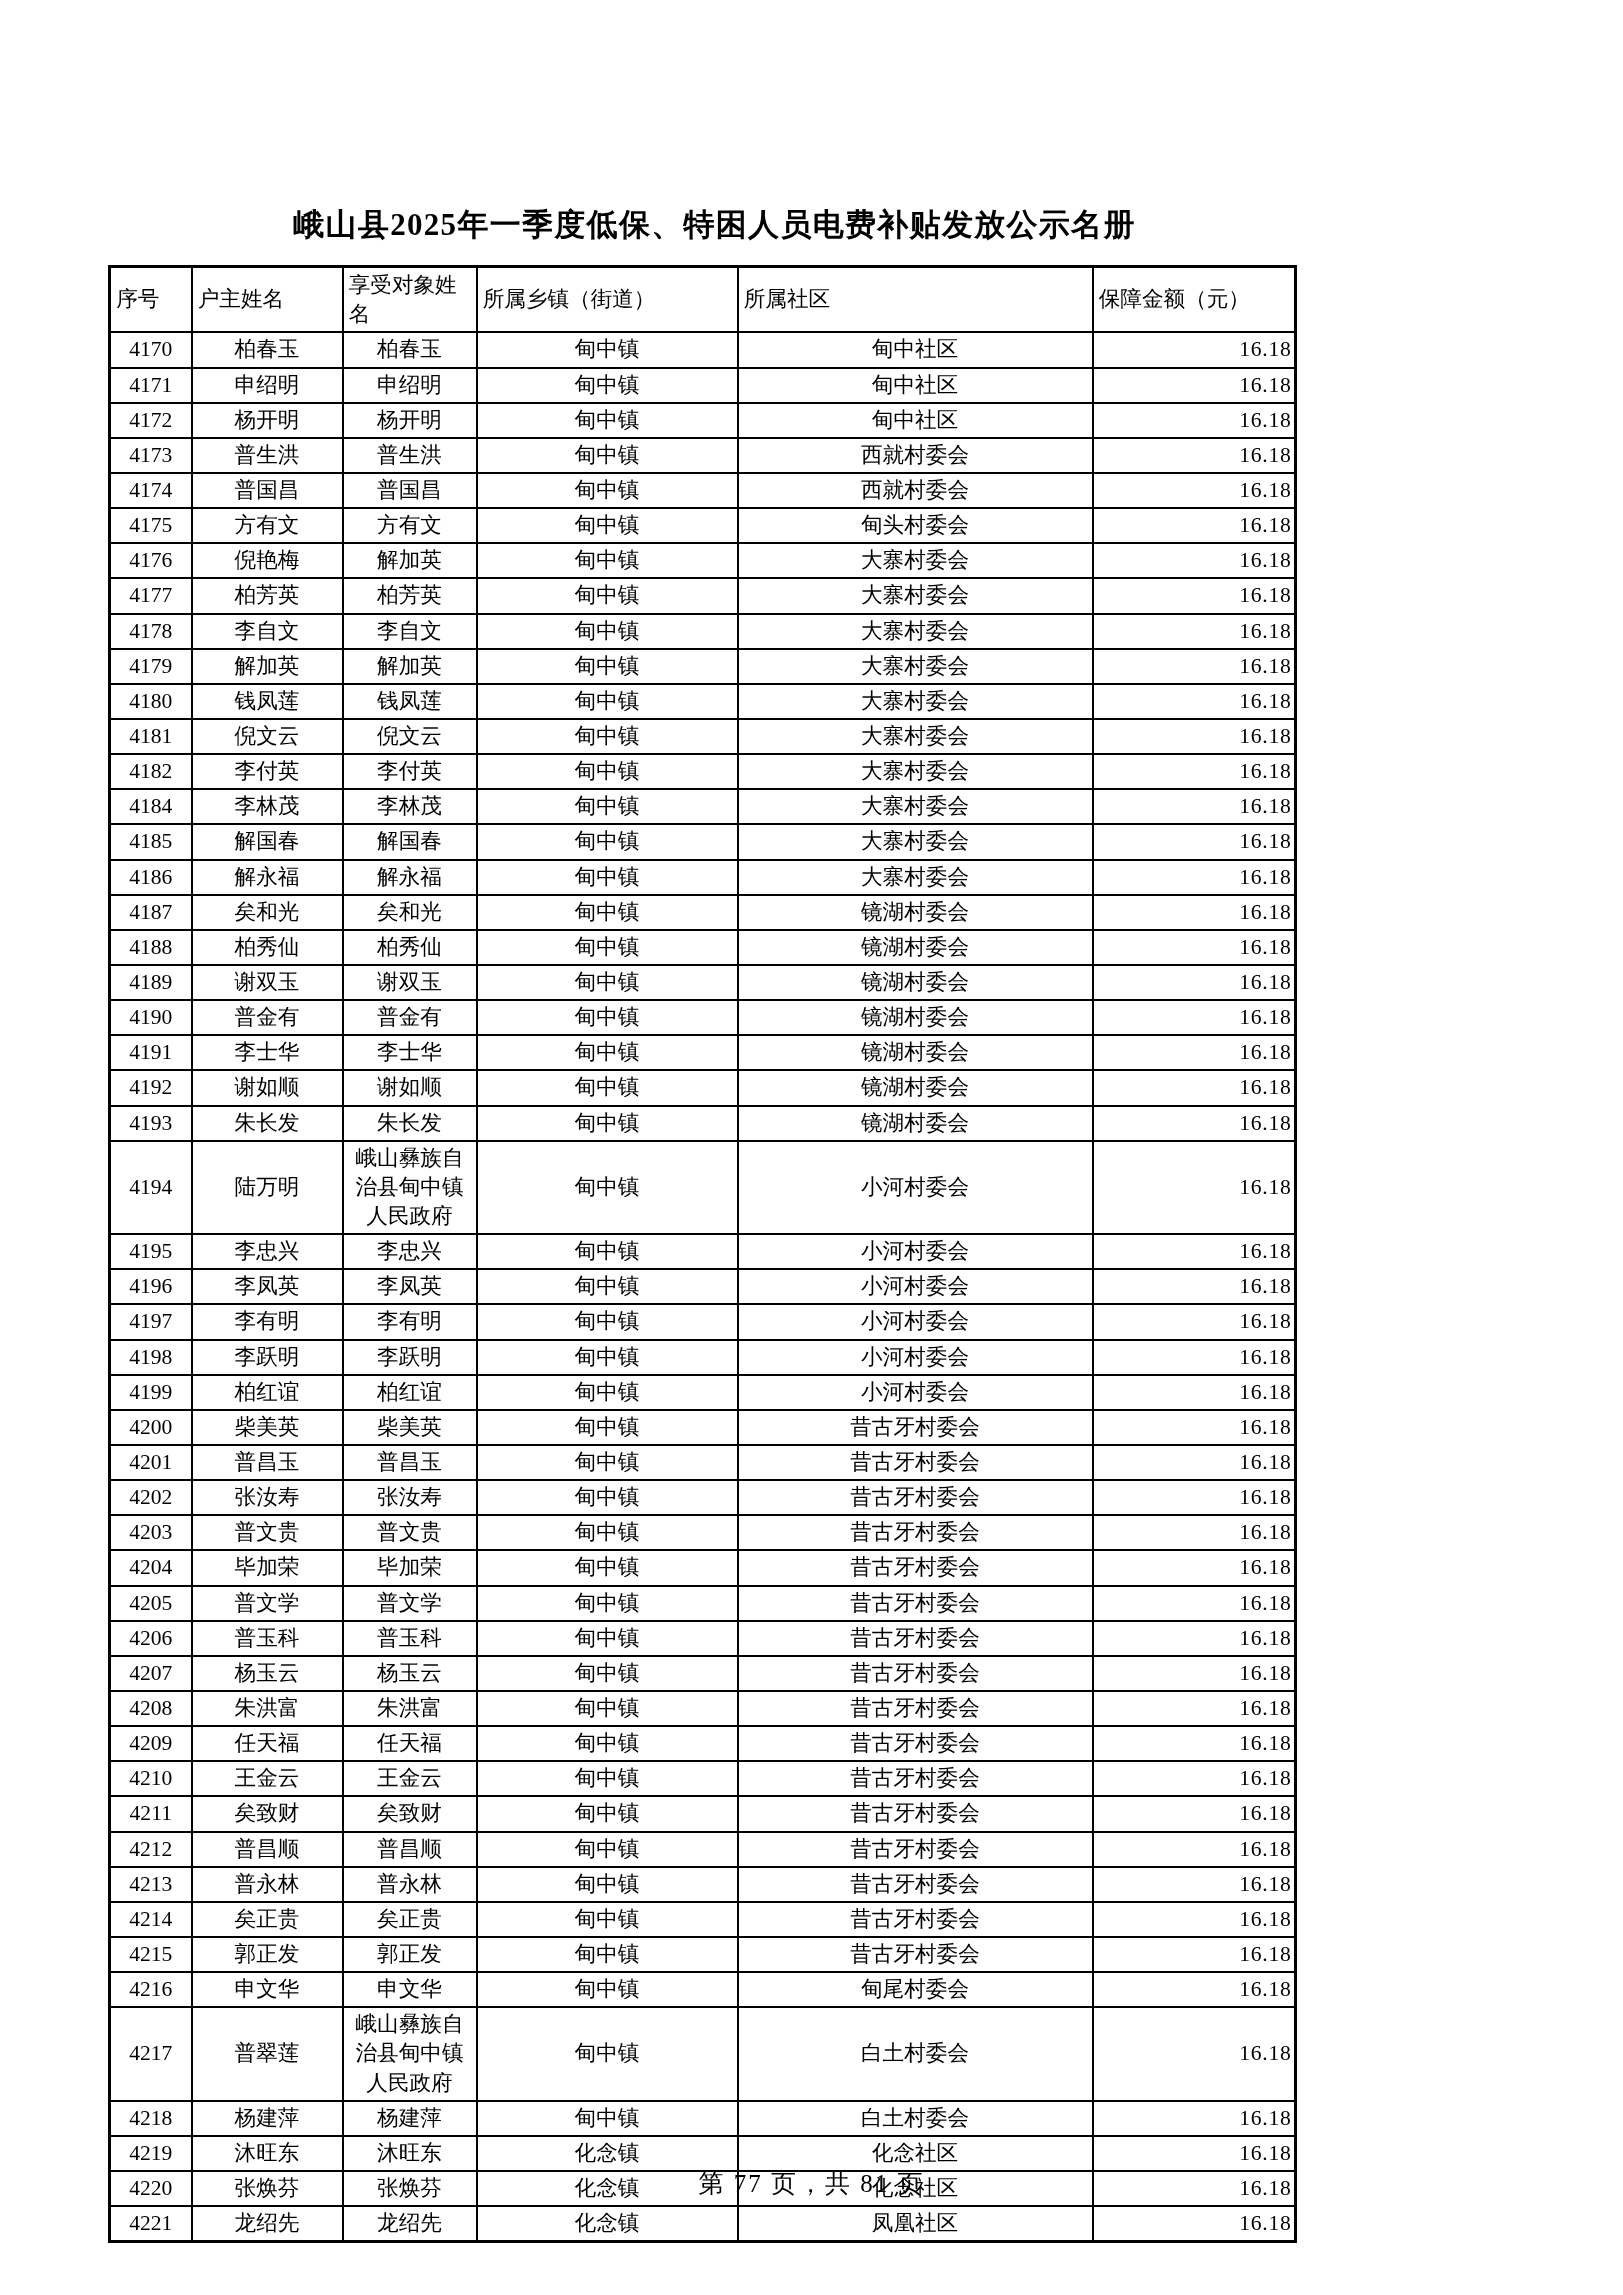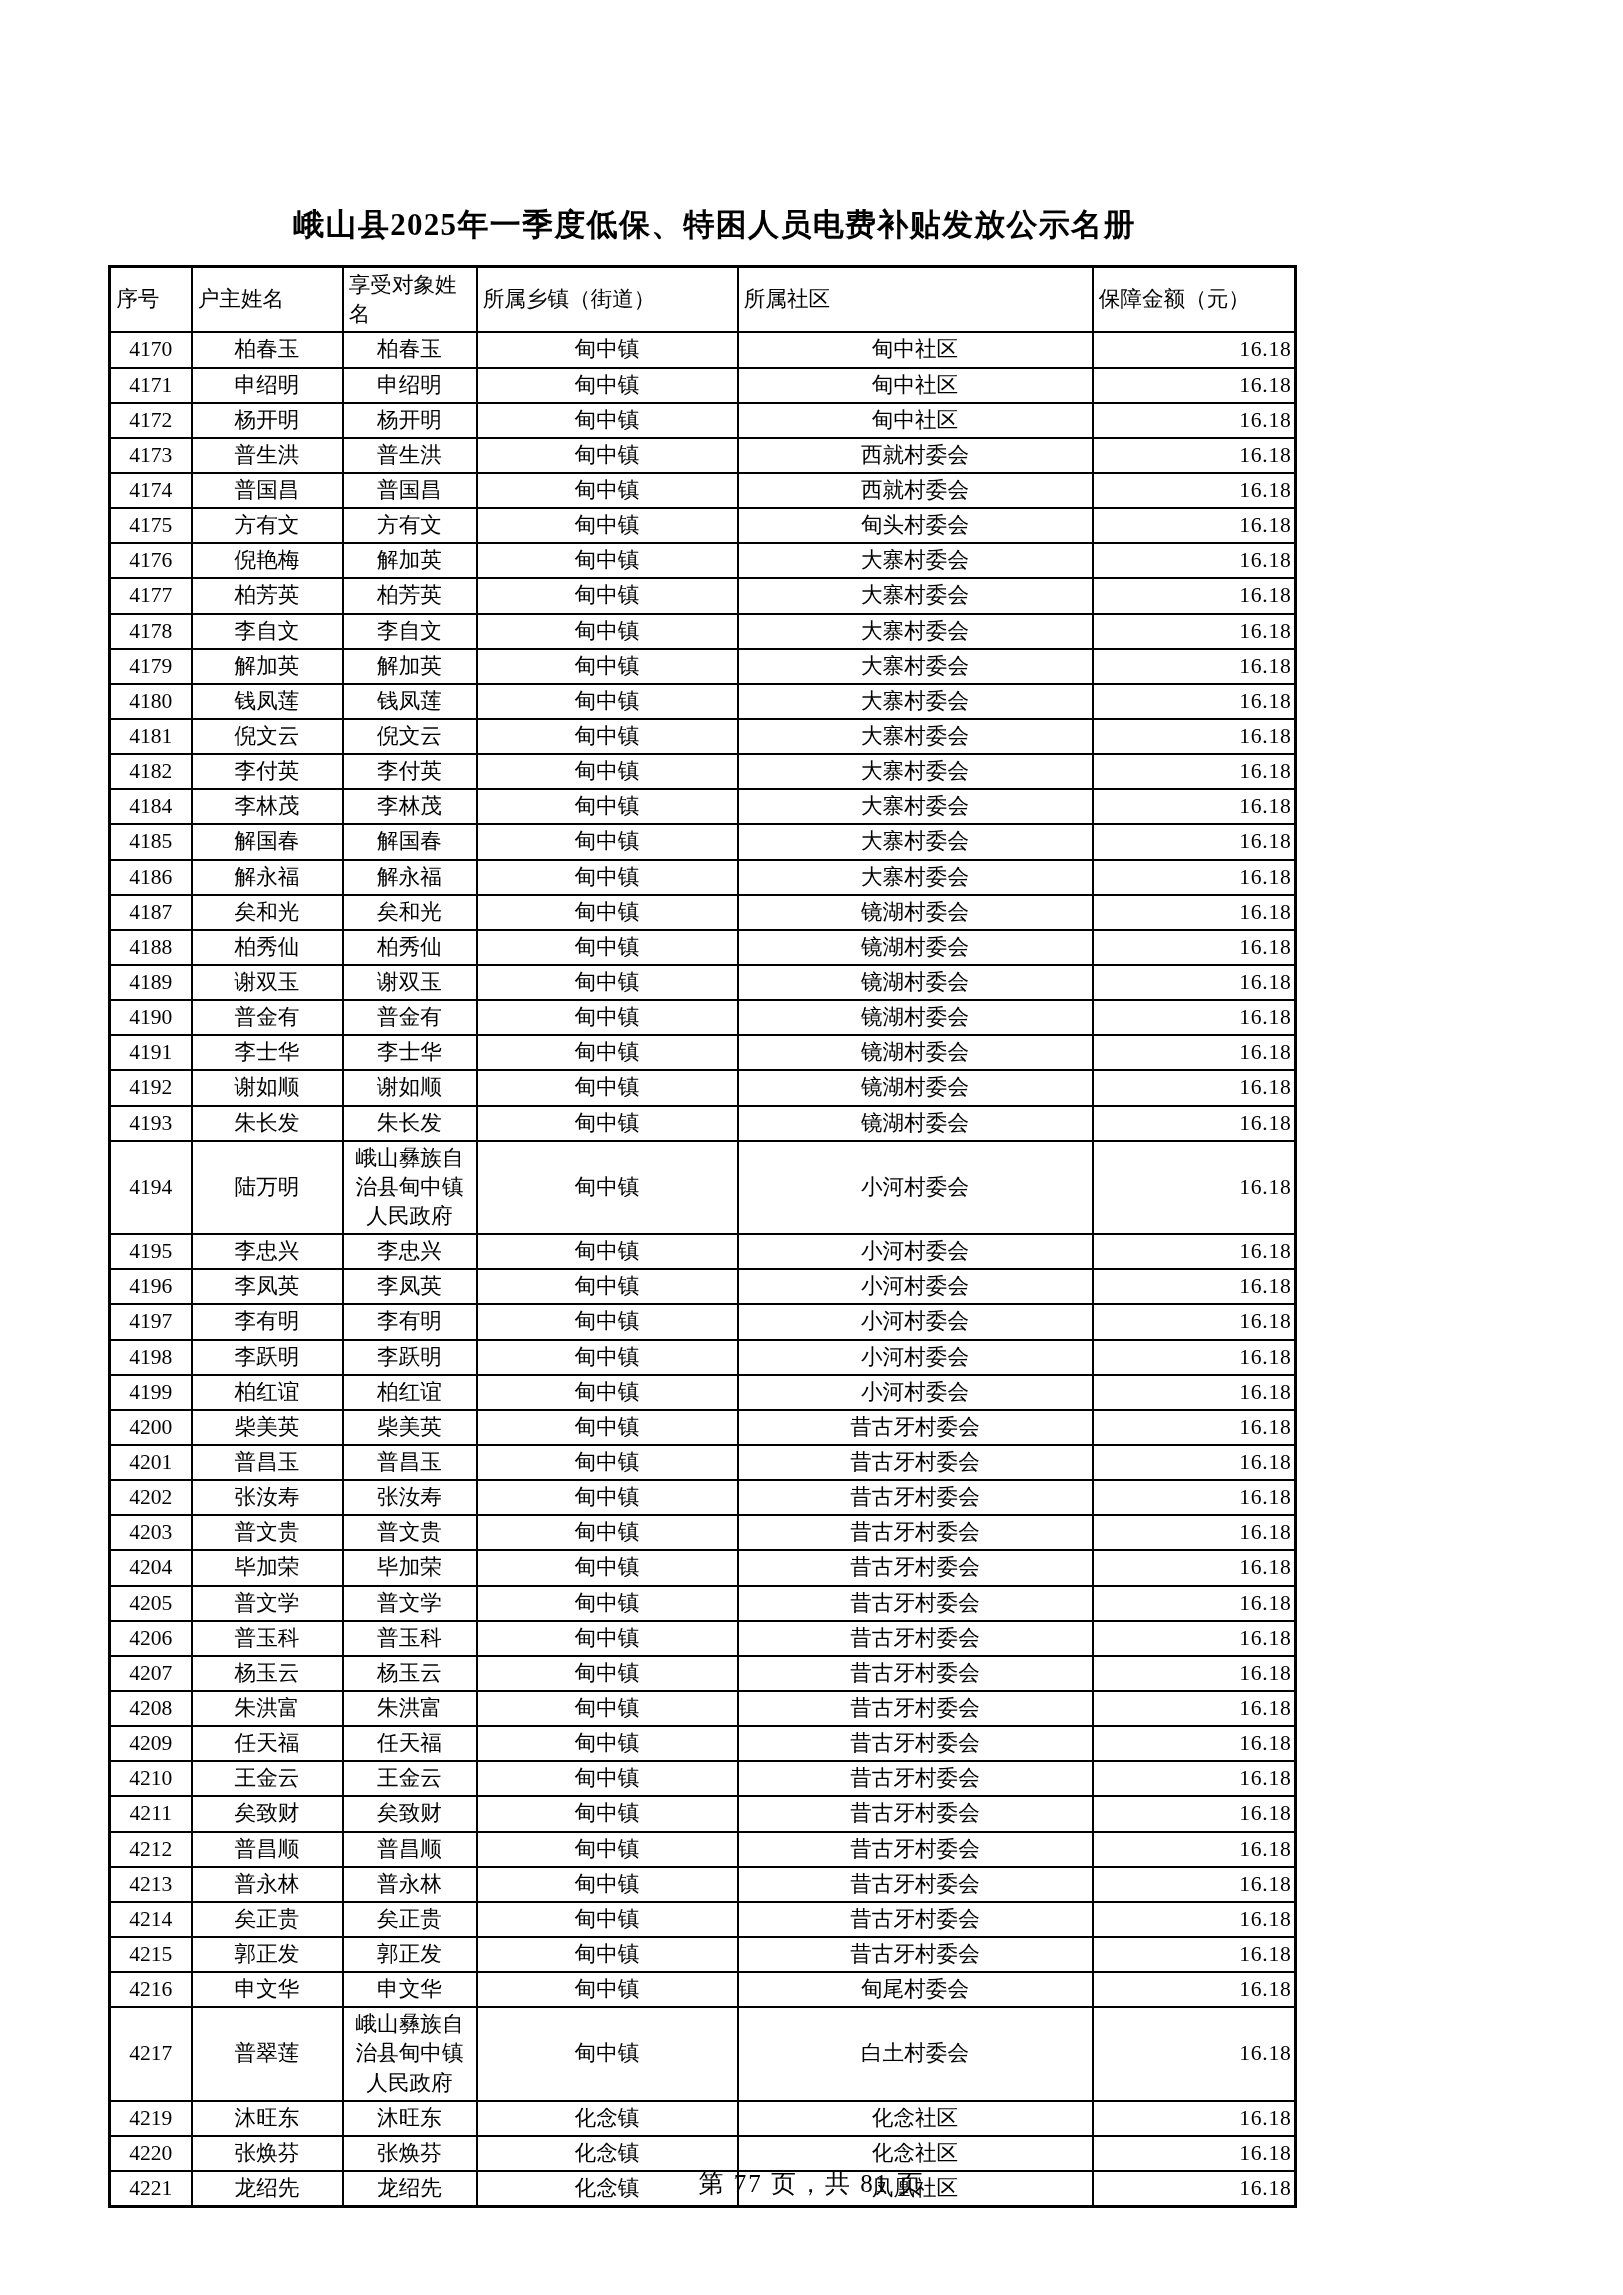--- a/index.html
+++ b/index.html
@@ -432,20 +432,28 @@
       </tr>
       <tr>
         <td>4217</td>
         <td>普翠莲</td>
         <td>峨山彝族自治县甸中镇人民政府</td>
         <td>甸中镇</td>
         <td>白土村委会</td>
         <td class="amount">16.18</td>
       </tr>
       <tr>
+        <td>4218</td>
+        <td>杨建萍</td>
+        <td>杨建萍</td>
+        <td>甸中镇</td>
+        <td>白土村委会</td>
+        <td class="amount">16.18</td>
+      </tr>
+      <tr>
         <td>4219</td>
         <td>沐旺东</td>
         <td>沐旺东</td>
         <td>化念镇</td>
         <td>化念社区</td>
         <td class="amount">16.18</td>
       </tr>
       <tr>
         <td>4220</td>
         <td>张焕芬</td>

